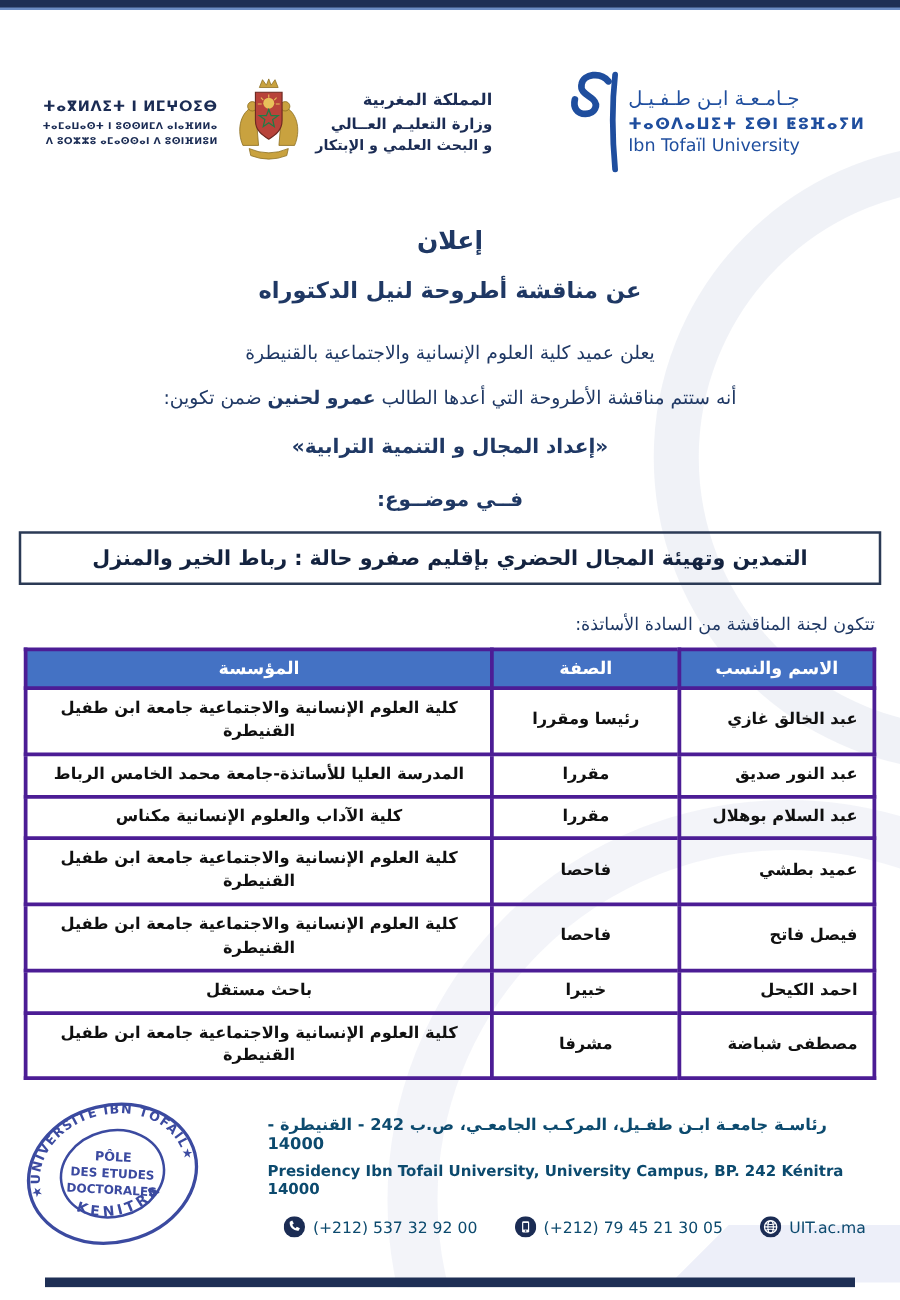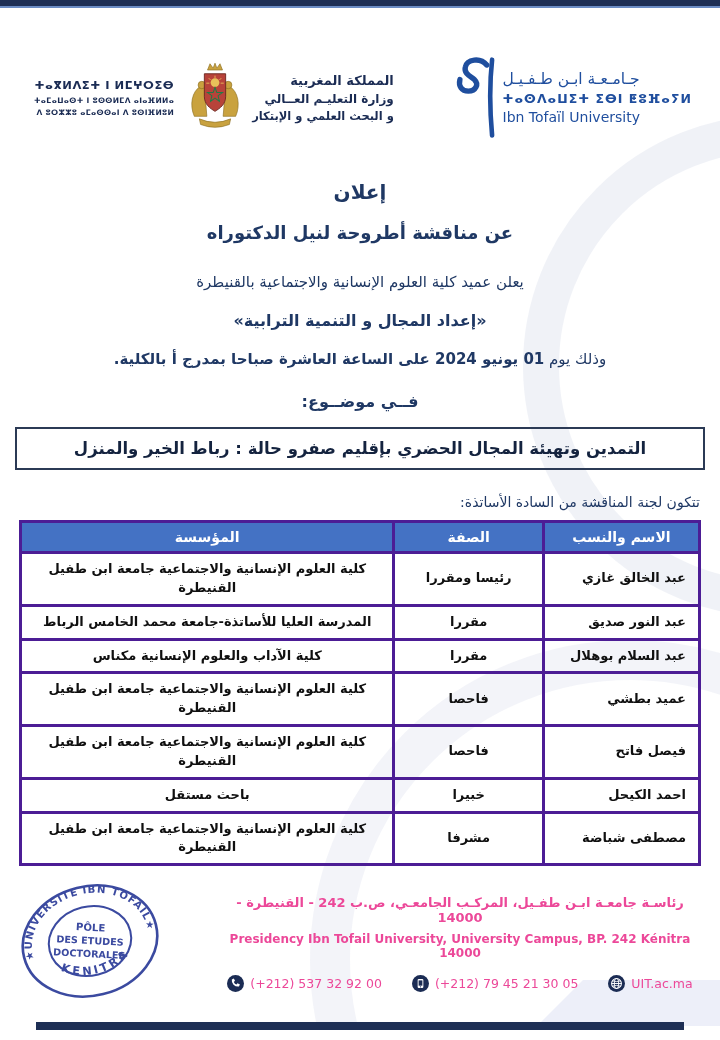--- a/index.html
+++ b/index.html
@@ -47,21 +47,21 @@
   .committee{width:682px;margin:10px auto 0;border-collapse:collapse;direction:rtl;table-layout:fixed;}
   .committee th,.committee td{border:3px solid #4c1d95;}
   .committee thead th{background:#4472c4;color:#fff;font-size:14px;font-weight:bold;padding:6px 4px;text-align:center;}
   .committee td{font-size:13px;font-weight:bold;color:#101010;padding:6px 8px;line-height:1.45;}
   .col-name{text-align:right;padding-right:12px !important;}
   .col-role{text-align:center;}
   .col-institution{text-align:center;}
   
   .footer{position:relative;z-index:1;display:flex;align-items:center;margin-top:14px;padding:0 14px;}
   .stamp{flex:0 0 auto;width:152px;}
-  .footer-info{flex:1;padding-left:48px;text-align:center;color:#ec4899;}
+  .footer-info{flex:1;padding-left:48px;text-align:left;color:#0c4a6e;}
   .addr-ar{direction:rtl;font-size:13px;font-weight:bold;}
   .addr-en{font-size:12px;font-weight:bold;margin-top:7px;}
   .contacts{display:flex;justify-content:center;align-items:center;gap:30px;margin-top:15px;
             font-size:12.5px;font-weight:normal;}
   .contact{display:flex;align-items:center;gap:6px;white-space:nowrap;}
 </style>
 </head>
 <body>
 
 <div class="page">
@@ -118,27 +118,28 @@
       </div>
     </div>
   </div>
 
   <div class="main">
     <div class="title p-rtl">إعلان</div>
     <div class="subtitle p-rtl">عن مناقشة أطروحة لنيل الدكتوراه</div>
 
     <p class="intro p-rtl">يعلن عميد كلية العلوم الإنسانية والاجتماعية  بالقنيطرة</p>
 
+    <p class="body-line p-rtl">
+      <span>أنه ستتم مناقشة الأطروحة التي أعدها الطالب</span>
+      <span class="bold">عمرو لحنين</span>
+      <span>ضمن تكوين:</span>
+    </p>
 
     <p class="formation p-rtl">«إعداد المجال و التنمية الترابية»</p>
 
-    <p class="schedule p-rtl">
-      <span>وذلك يوم</span>
-      <span class="bold">01 يونيو 2024 على الساعة العاشرة صباحا بمدرج أ بالكلية.</span>
-    </p>
 
     <p class="subject p-rtl">فــي موضــوع:</p>
 
     <div class="thesis-box">التمدين وتهيئة المجال الحضري بإقليم صفرو حالة : رباط الخير والمنزل</div>
 
     <p class="committee-intro">تتكون لجنة المناقشة من السادة الأساتذة:</p>
 
     <table class="committee">
       <colgroup>
           <col style="width:23%">

